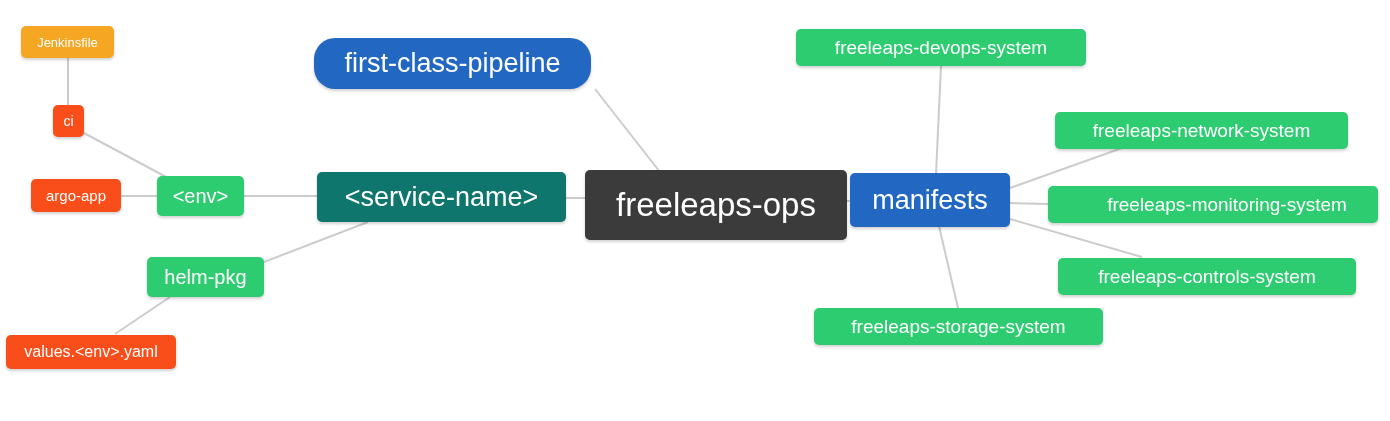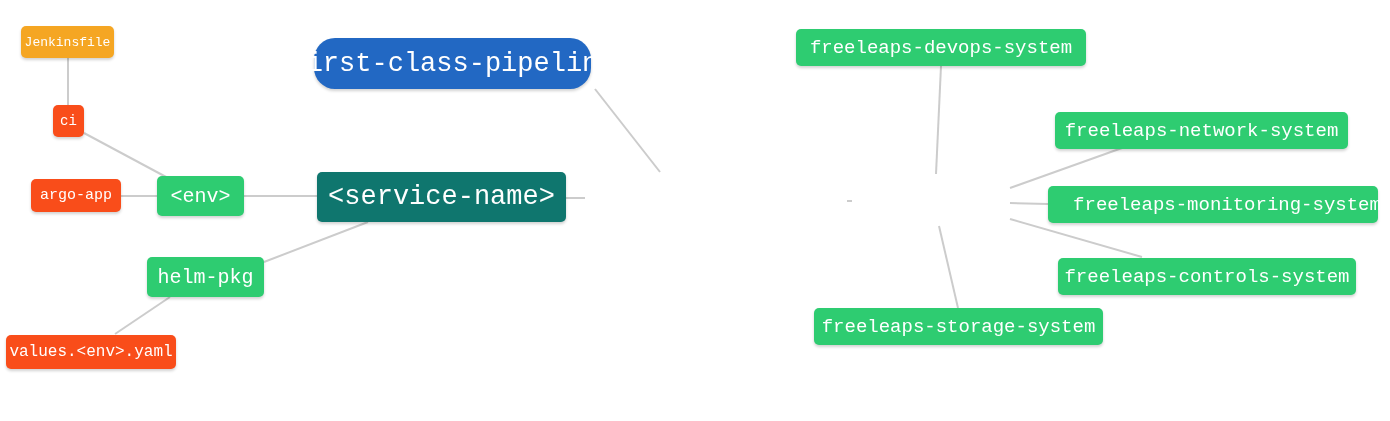--- a/index.html
+++ b/index.html
@@ -27,21 +27,20 @@
     box-sizing: border-box;
     display: flex;
     align-items: center;
     justify-content: center;
     color: #ffffff;
     border-radius: 5px;
     box-shadow: 0 2px 3px rgba(0,0,0,0.18);
     white-space: nowrap;
     cursor: pointer;
     user-select: none;
-    font-family: Liberation Mono, monospace;
   }
 </style>
 </head>
 <body>
 
 <div id="mindmap-canvas">
 
   <svg id="edge-layer" width="1390" height="421">
       <line x1="68" y1="58" x2="68" y2="105" stroke="#CCCCCC" stroke-width="2"></line>
       <line x1="84" y1="133" x2="168" y2="178" stroke="#CCCCCC" stroke-width="2"></line>
@@ -52,22 +51,24 @@
       <line x1="595" y1="89" x2="660" y2="172" stroke="#CCCCCC" stroke-width="2"></line>
       <line x1="566" y1="198" x2="585" y2="198" stroke="#CCCCCC" stroke-width="2"></line>
       <line x1="847" y1="201" x2="852" y2="201" stroke="#CCCCCC" stroke-width="2"></line>
       <line x1="936" y1="174" x2="941" y2="66" stroke="#CCCCCC" stroke-width="2"></line>
       <line x1="1010" y1="188" x2="1122" y2="148" stroke="#CCCCCC" stroke-width="2"></line>
       <line x1="1010" y1="203" x2="1048" y2="204" stroke="#CCCCCC" stroke-width="2"></line>
       <line x1="1010" y1="219" x2="1142" y2="257" stroke="#CCCCCC" stroke-width="2"></line>
       <line x1="939" y1="226" x2="958" y2="308" stroke="#CCCCCC" stroke-width="2"></line>
     </svg>
 
+  <div class="node" style="left: 585px; top: 170px; width: 262px; height: 70px; font-size: 33px; background: rgb(59, 59, 59);">freeleaps-ops</div>
   <div class="node" style="left: 314px; top: 38px; width: 277px; height: 51px; font-size: 27px; background: rgb(34, 104, 195); border-radius: 21px;">first-class-pipeline</div>
   <div class="node" style="left: 317px; top: 172px; width: 249px; height: 50px; font-size: 27px; background: #0f766e;">&lt;service-name&gt;</div>
+  <div class="node" style="left: 850px; top: 173px; width: 160px; height: 54px; font-size: 27px; background: rgb(34, 104, 195);">manifests</div>
   <div class="node" style="left: 157px; top: 176px; width: 87px; height: 40px; font-size: 20px; background: rgb(46, 204, 113);">&lt;env&gt;</div>
   <div class="node" style="left: 147px; top: 257px; width: 117px; height: 40px; font-size: 20px; background: rgb(46, 204, 113);">helm-pkg</div>
   <div class="node" style="left: 53px; top: 105px; width: 31px; height: 32px; font-size: 14px; background: rgb(249, 77, 26); text-align: right;">ci</div>
   <div class="node" style="left: 31px; top: 179px; width: 90px; height: 33px; font-size: 15px; background: rgb(249, 77, 26);">argo-app</div>
   <div class="node" style="left: 6px; top: 335px; width: 170px; height: 34px; font-size: 16px; background: rgb(249, 77, 26); text-align: right;">values.&lt;env&gt;.yaml</div>
   <div class="node" style="left: 21px; top: 26px; width: 93px; height: 32px; font-size: 13px; background: rgb(245, 166, 35);">Jenkinsfile</div>
   <div class="node" style="left: 796px; top: 29px; width: 290px; height: 37px; font-size: 19px; background: rgb(46, 204, 113);">freeleaps-devops-system</div>
   <div class="node" style="left: 1055px; top: 112px; width: 293px; height: 37px; font-size: 19px; background: rgb(46, 204, 113);">freeleaps-network-system</div>
   <div class="node" style="left: 1048px; top: 186px; width: 330px; height: 37px; font-size: 19px; background: rgb(46, 204, 113); padding-left: 28px;">freeleaps-monitoring-system</div>
   <div class="node" style="left: 1058px; top: 258px; width: 298px; height: 37px; font-size: 19px; background: rgb(46, 204, 113);">freeleaps-controls-system</div>

